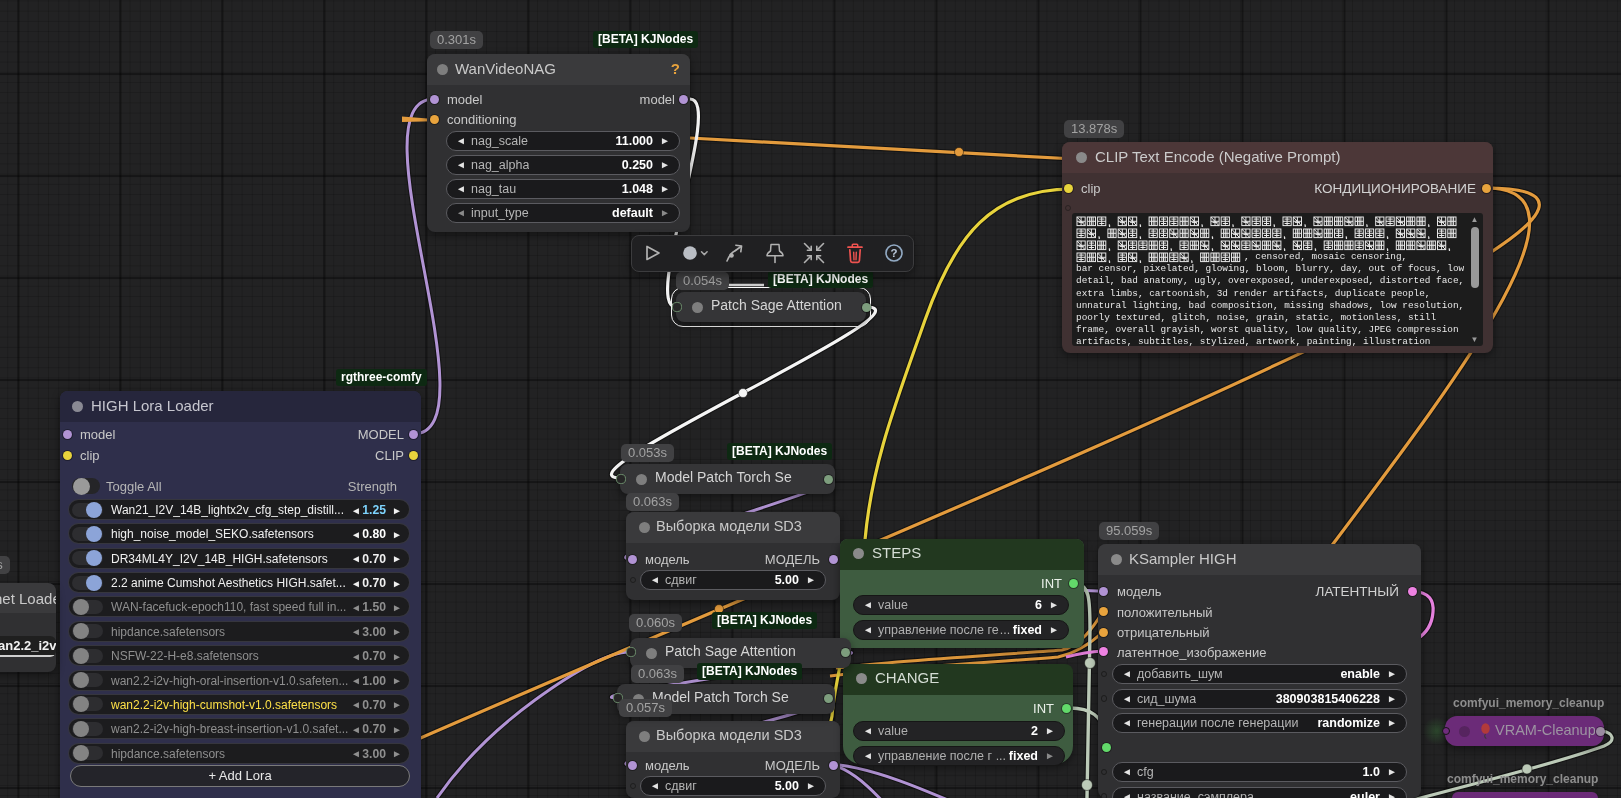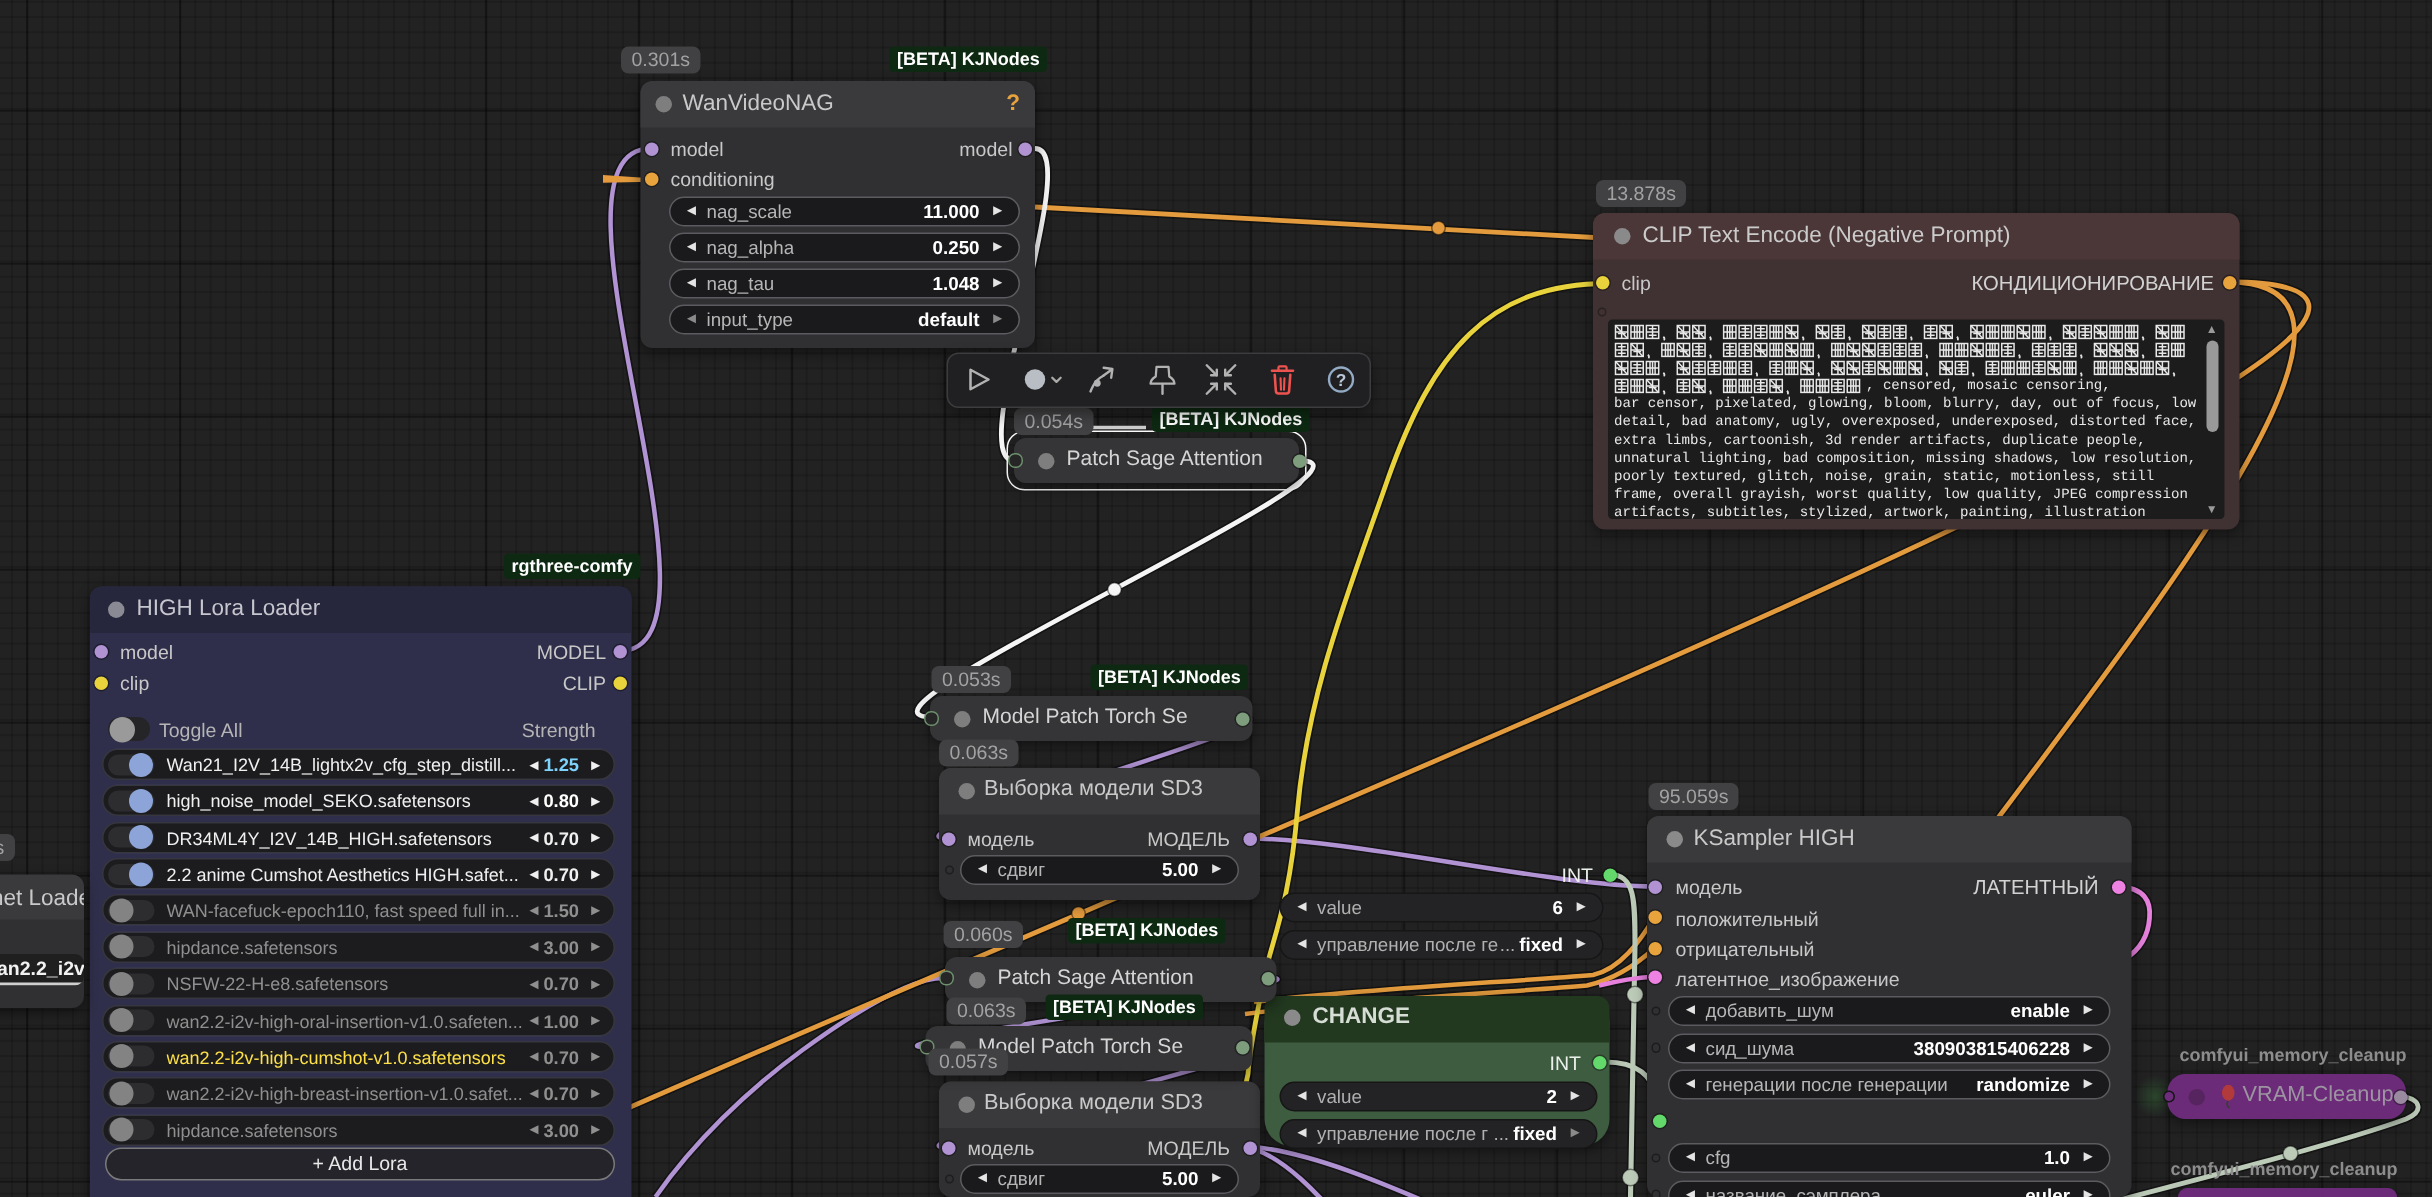--- a/index.html
+++ b/index.html
@@ -122,21 +122,21 @@
       <span class="nm">nag_tau</span>
       <span class="vl">1.048</span>
       <span class="ra" style="color:#e4e4e4">►</span>
     </div>
     <div class="w" style="left:446px;top:203px;width:234px;height:20px">
       <span class="la" style="color:#8a8a8a">◄</span>
       <span class="nm">input_type</span>
       <span class="vl">default</span>
       <span class="ra" style="color:#8a8a8a">►</span>
     </div>
-    <div class="badge" style="left:414px;top:31px">0.301s</div>
+    <div class="badge" style="left:430px;top:31px">0.301s</div>
     <div class="beta" style="left:593px;top:31px">[BETA] KJNodes</div>
     <div class="node" style="left:1062px;top:142px;width:431px;height:211px;background:#403132;border-radius:8px;">
       <div class="hdr" style="background:#4c3738;border-radius:8px 8px 0 0"></div>
       <div class="tc" style="left:14px;top:10px;background:#8a8a8a"></div>
       <div class="ttl" style="left:33px;top:6px;color:#cbcbcb">CLIP Text Encode (Negative Prompt)</div>
     </div>
     <div class="plbl" style="left:1081px;top:181px;color:#c8c8c8;font-size:13px;z-index:5">clip</div>
     <div class="plbl" style="right:145px;top:181px;color:#d2d2d2;font-size:13.5px;z-index:5">КОНДИЦИОНИРОВАНИЕ</div>
     <div class="dot" style="left:1063.5px;top:183.5px;width:9.0px;height:9.0px;background:#e8d33c;z-index:6"></div>
     <div class="dot" style="left:1481.5px;top:183.5px;width:9.0px;height:9.0px;background:#e8a33d;z-index:6"></div>
@@ -880,35 +880,40 @@
     <div class="plbl" style="right:801px;top:758px;color:#c8c8c8;font-size:13px;z-index:5">МОДЕЛЬ</div>
     <div class="dot" style="left:627.5px;top:760.5px;width:9.0px;height:9.0px;background:#b193d4;z-index:6"></div>
     <div class="dot" style="left:828.5px;top:760.5px;width:9.0px;height:9.0px;background:#b193d4;z-index:6"></div>
     <div class="w" style="left:640px;top:776px;width:186px;height:20px">
       <span class="la" style="color:#e4e4e4">◄</span>
       <span class="nm">сдвиг</span>
       <span class="vl">5.00</span>
       <span class="ra" style="color:#e4e4e4">►</span>
     </div>
     <div class="ring" style="left:629.6px;top:782.6px;width:6.8px;height:6.8px;border-color:#1e1e1e;background:#303032"></div>
+    <div class="node" style="left:840px;top:539px;width:244px;height:109px;background:#3e5c40;border-radius:8px;">
+      <div class="hdr" style="background:#22381f;border-radius:8px 8px 0 0"></div>
+      <div class="tc" style="left:13px;top:9px;background:#8a8a8a"></div>
+      <div class="ttl" style="left:32px;top:5px;color:#d5ddd5">STEPS</div>
+    </div>
     <div class="plbl" style="right:559px;top:576px;color:#eaf0ea;font-size:13px;z-index:5">INT</div>
     <div class="dot" style="left:1068.5px;top:578.5px;width:9.0px;height:9.0px;background:#62d96a;z-index:6"></div>
     <div class="w" style="left:853px;top:595px;width:216px;height:20px;background:#232325;border-color:#161616">
       <span class="la" style="color:#e4e4e4">◄</span>
       <span class="nm" style="color:#b0b0b0">value</span>
       <span class="vl">6</span>
       <span class="ra" style="color:#e4e4e4">►</span>
     </div>
     <div class="w" style="left:853px;top:620px;width:216px;height:20px;background:#232325;border-color:#161616">
       <span class="la" style="color:#e4e4e4">◄</span>
       <span class="nm" style="color:#b0b0b0">управление после ге ...</span>
       <span class="vl">fixed</span>
       <span class="ra" style="color:#e4e4e4">►</span>
     </div>
-    <div class="node" style="left:843px;top:664px;width:230px;height:100px;background:#3e5c40;border-radius:18px;font-weight:bold;">
+    <div class="node" style="left:843px;top:664px;width:230px;height:100px;background:#3e5c40;border-radius:18px;">
       <div class="hdr" style="background:#22381f;border-radius:8px 8px 0 0"></div>
       <div class="tc" style="left:13px;top:9px;background:#8a8a8a"></div>
       <div class="ttl" style="left:32px;top:5px;color:#d5ddd5">CHANGE</div>
     </div>
     <div class="plbl" style="right:567px;top:701px;color:#eaf0ea;font-size:13px;z-index:5">INT</div>
     <div class="dot" style="left:1061.5px;top:703.5px;width:9.0px;height:9.0px;background:#62d96a;z-index:6"></div>
     <div class="w" style="left:853px;top:721px;width:212px;height:20px;background:#232325;border-color:#161616">
       <span class="la" style="color:#e4e4e4">◄</span>
       <span class="nm" style="color:#b0b0b0">value</span>
       <span class="vl">2</span>

